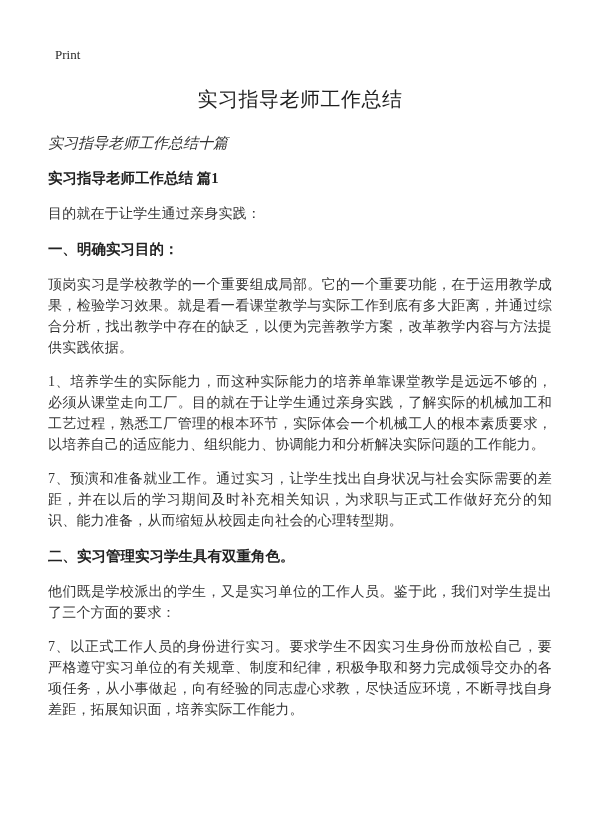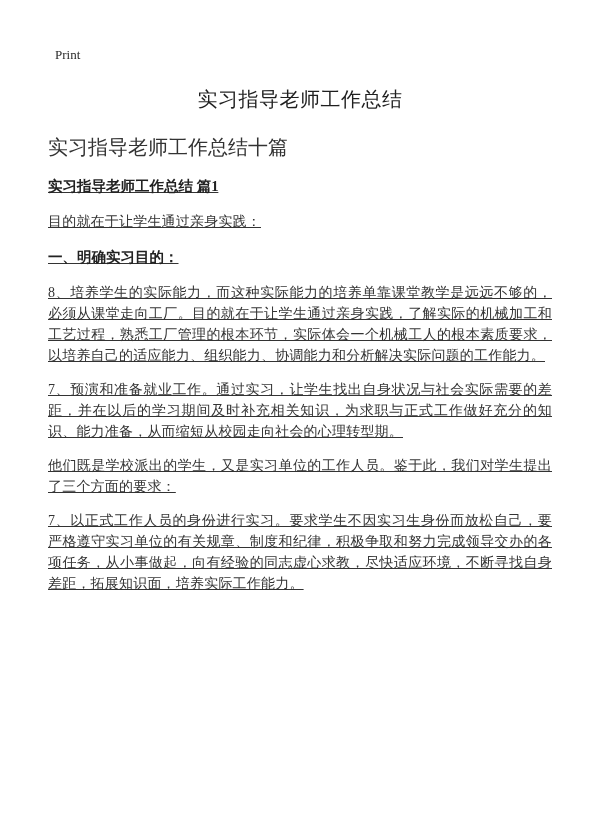--- a/index.html
+++ b/index.html
@@ -32,26 +32,26 @@
   .doc-title {
     margin-top: 23px;
     text-align: center;
     font-size: 20px;
     font-weight: normal;
     color: #1f1f1f;
     letter-spacing: 0.5px;
   }
   .doc-subtitle {
     margin-top: 21px;
-    font-size: 20px;
+    font-size: 15px;
     color: #333333;
+    font-style: italic;
   }
   .article {
     margin-top: 14px;
-    text-decoration: underline;
   }
   .article .heading {
     margin: 15px 0 14px 0;
     font-size: 14.5px;
     font-weight: bold;
     color: #222222;
     line-height: 21px;
   }
   .article .paragraph {
     margin: 12px 0 13px 0;
@@ -69,18 +69,20 @@
   <a class="print-link">Print</a>
 
   <h1 class="doc-title">实习指导老师工作总结</h1>
 
   <div class="doc-subtitle">实习指导老师工作总结十篇</div>
 
   <div class="article">
       <div class="heading">实习指导老师工作总结 篇1</div>
       <div class="paragraph">目的就在于让学生通过亲身实践：</div>
       <div class="heading">一、明确实习目的：</div>
-      <div class="paragraph">8、培养学生的实际能力，而这种实际能力的培养单靠课堂教学是远远不够的，必须从课堂走向工厂。目的就在于让学生通过亲身实践，了解实际的机械加工和工艺过程，熟悉工厂管理的根本环节，实际体会一个机械工人的根本素质要求，以培养自己的适应能力、组织能力、协调能力和分析解决实际问题的工作能力。</div>
+      <div class="paragraph">顶岗实习是学校教学的一个重要组成局部。它的一个重要功能，在于运用教学成果，检验学习效果。就是看一看课堂教学与实际工作到底有多大距离，并通过综合分析，找出教学中存在的缺乏，以便为完善教学方案，改革教学内容与方法提供实践依据。</div>
+      <div class="paragraph">1、培养学生的实际能力，而这种实际能力的培养单靠课堂教学是远远不够的，必须从课堂走向工厂。目的就在于让学生通过亲身实践，了解实际的机械加工和工艺过程，熟悉工厂管理的根本环节，实际体会一个机械工人的根本素质要求，以培养自己的适应能力、组织能力、协调能力和分析解决实际问题的工作能力。</div>
       <div class="paragraph">7、预演和准备就业工作。通过实习，让学生找出自身状况与社会实际需要的差距，并在以后的学习期间及时补充相关知识，为求职与正式工作做好充分的知识、能力准备，从而缩短从校园走向社会的心理转型期。</div>
+      <div class="heading">二、实习管理实习学生具有双重角色。</div>
       <div class="paragraph">他们既是学校派出的学生，又是实习单位的工作人员。鉴于此，我们对学生提出了三个方面的要求：</div>
       <div class="paragraph">7、以正式工作人员的身份进行实习。要求学生不因实习生身份而放松自己，要严格遵守实习单位的有关规章、制度和纪律，积极争取和努力完成领导交办的各项任务，从小事做起，向有经验的同志虚心求教，尽快适应环境，不断寻找自身差距，拓展知识面，培养实际工作能力。</div>
     </div>
 </div>
 
 </body></html>

